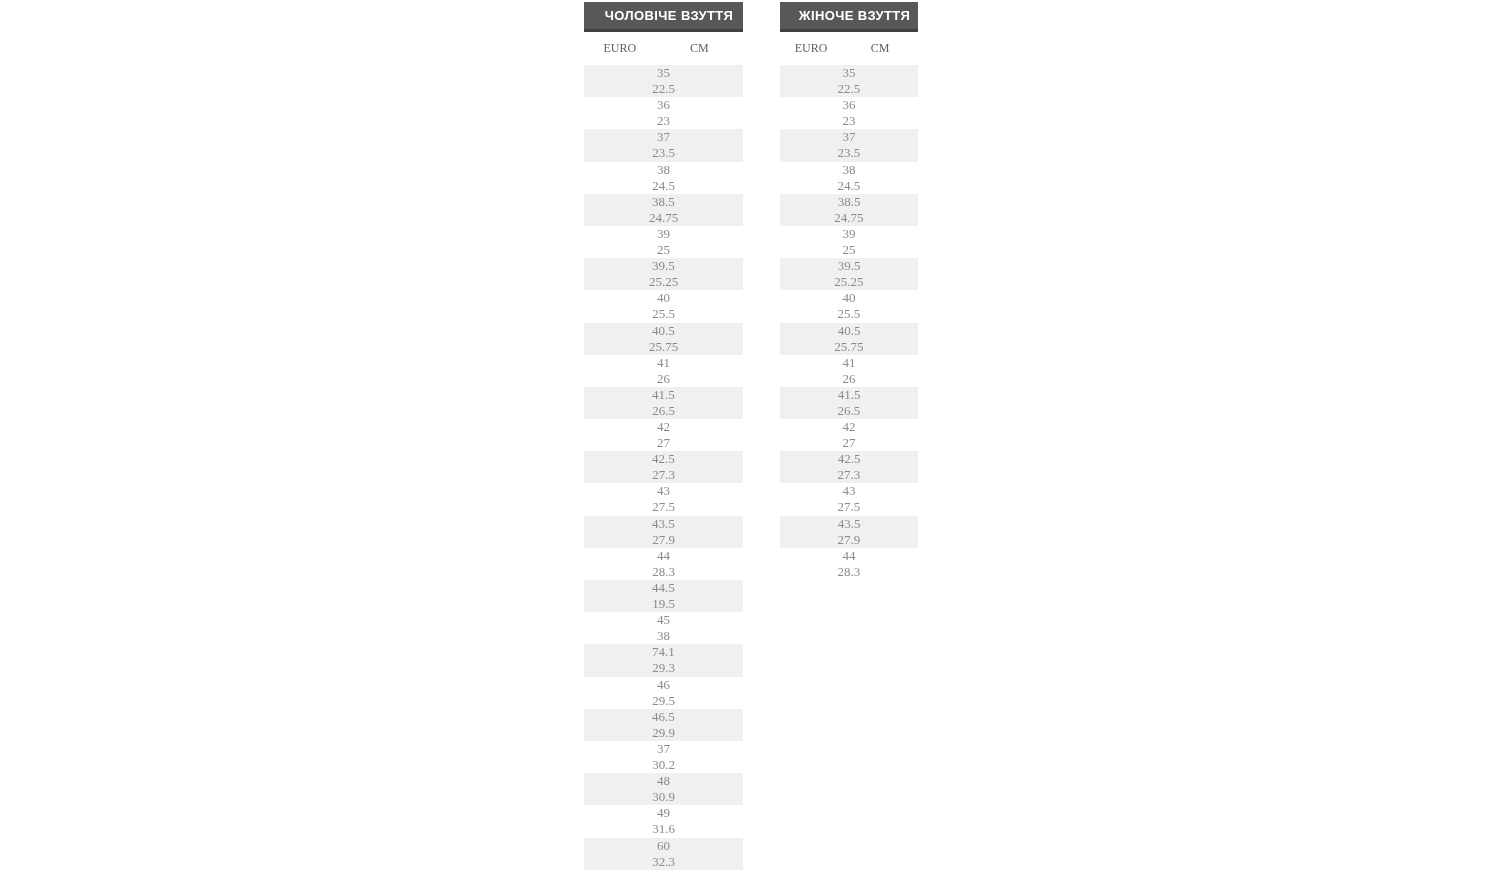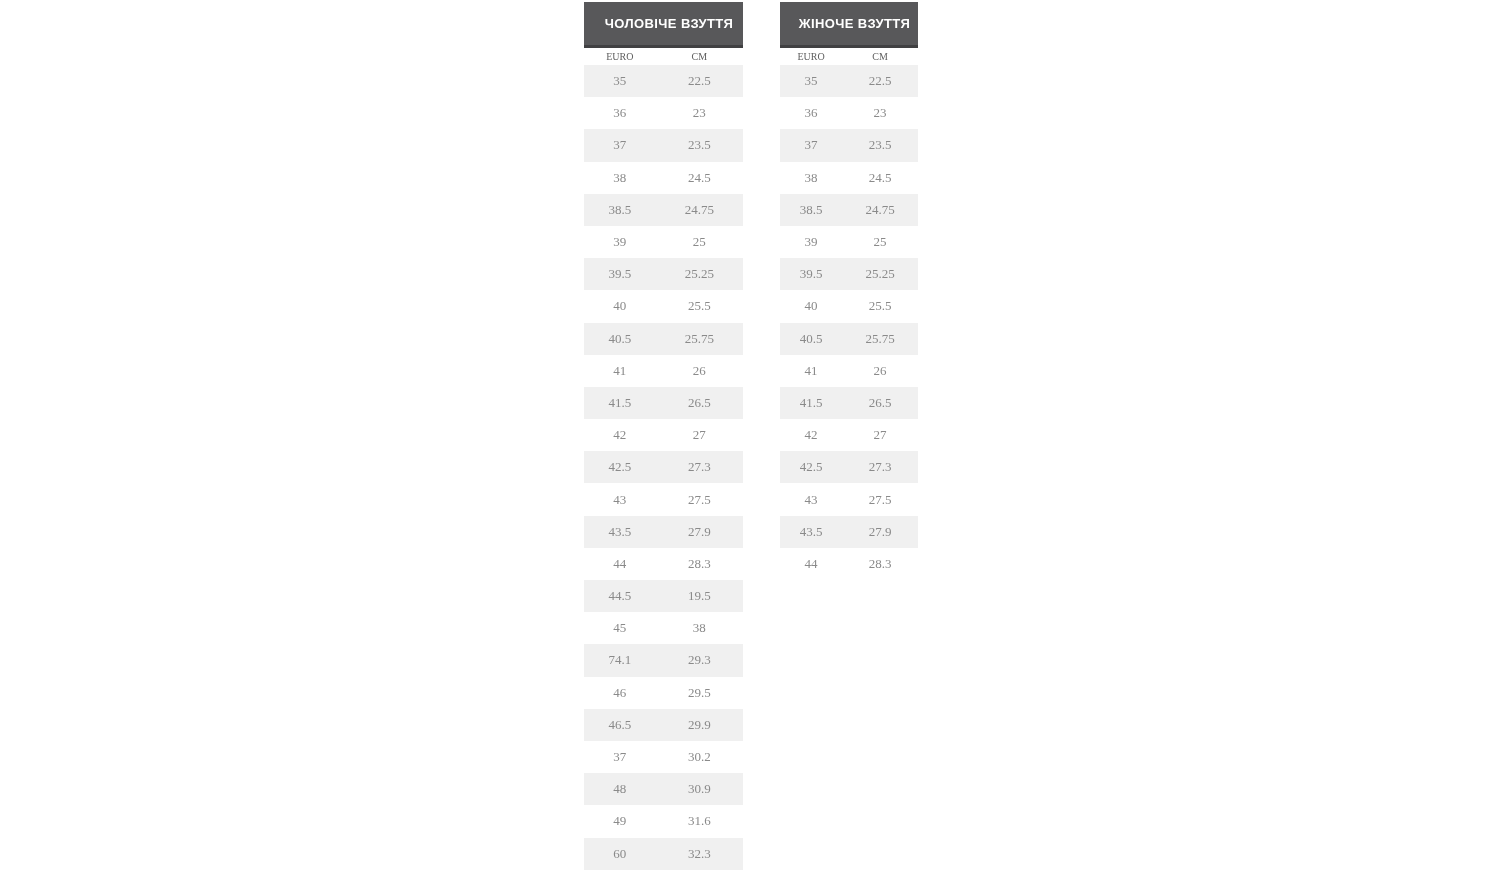--- a/index.html
+++ b/index.html
@@ -25,51 +25,52 @@
     height: 878px;
   }
   .size-table {
     position: absolute;
     top: 2px;
   }
   .size-table.mens  { left: 584px; width: 159px; }
   .size-table.womens{ left: 780px; width: 138px; }
 
   .table-title {
-    height: 46px;
+    height: 30px;
     background: var(--title-bar-bg);
     border-bottom: 3px solid var(--title-bar-border);
     color: var(--title-text);
     font-family: "Liberation Sans", sans-serif;
     font-size: 13px;
     font-weight: bold;
     letter-spacing: 0.4px;
     display: flex;
     align-items: center;
     justify-content: center;
     white-space: nowrap;
     padding-left: 11px;
   }
   .table-head {
-    height: 17px;
+    height: 33px;
     display: flex;
     align-items: center;
     color: var(--header-text);
-    font-size: 10px;
+    font-size: 12px;
   }
   .table-head .hcell { text-align: center; }
   .hcell.c0, .tcell.c0 { width: 45%; }
   .hcell.c1, .tcell.c1 { width: 55%; }
 
   .trow {
     height: 32.2px;
     display: flex;
     align-items: center;
     color: var(--cell-text);
     font-size: 13px;
+    flex-direction: column;
   }
   .trow.alt { background: var(--row-alt-bg); }
   .tcell { text-align: center; }
 </style>
 </head>
 <body>
 
 <div class="canvas">
 
   <div class="size-table mens">

